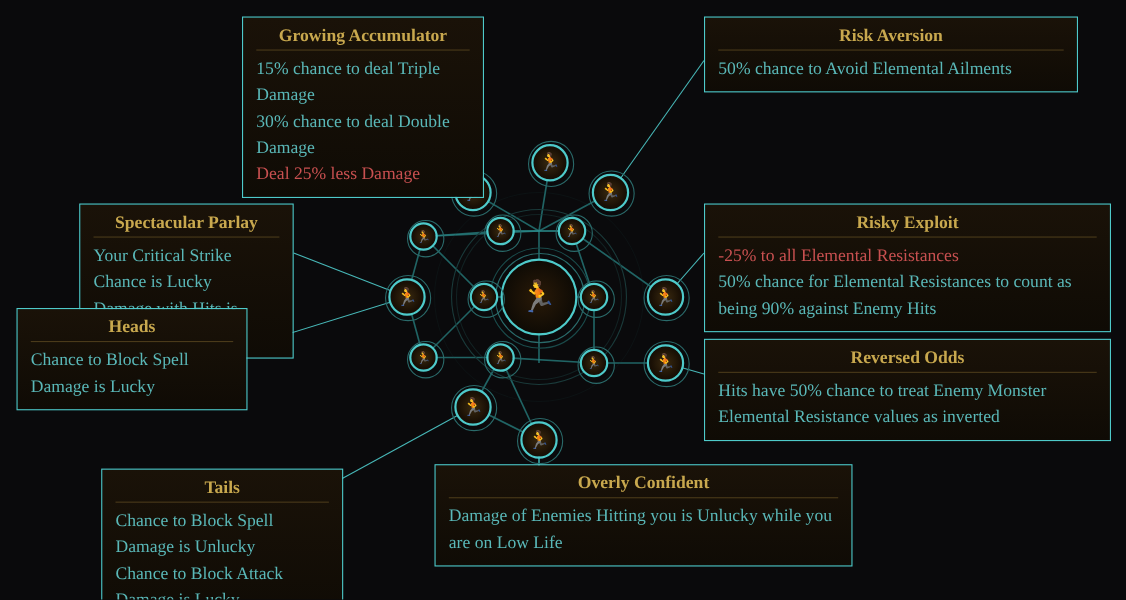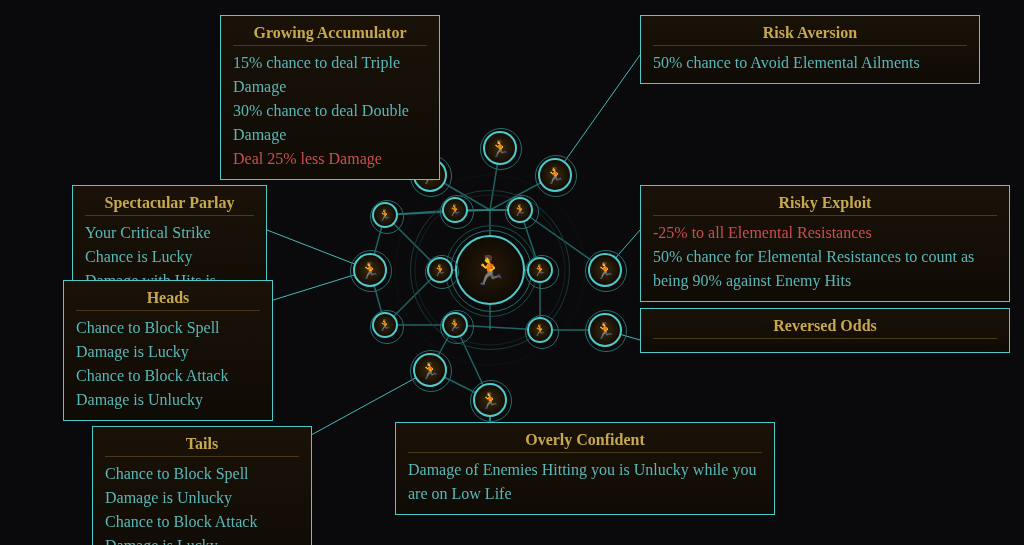--- a/index.html
+++ b/index.html
@@ -222,30 +222,32 @@
 </div>
 
 <div class="tooltip-box" style="left:640px; top:185px; width:370px;">
   <div class="title">Risky Exploit</div>
   <div class="content">
     <div class="neg">-25% to all Elemental Resistances</div>
     <div>50% chance for Elemental Resistances to count as being 90% against Enemy Hits</div>
   </div>
 </div>
 
-<div class="tooltip-box" style="left:15px; top:280px; width:210px;margin-left:48px;">
+<div class="tooltip-box" style="left:15px; top:280px; width:210px;">
   <div class="title">Heads</div>
   <div class="content">
     <div>Chance to Block Spell Damage is Lucky</div>
-    <div>Chance to Block Attack Damage is Unlucky</div>
   </div>
 </div>
 
 <div class="tooltip-box" style="left:640px; top:308px; width:370px;">
   <div class="title">Reversed Odds</div>
+  <div class="content">
+    <div>Hits have 50% chance to treat Enemy Monster Elemental Resistance values as inverted</div>
+  </div>
 </div>
 
 <div class="tooltip-box" style="left:92px; top:398px; width:220px;margin-top:28px;">
   <div class="title">Tails</div>
   <div class="content">
     <div>Chance to Block Spell Damage is Unlucky</div>
     <div>Chance to Block Attack Damage is Lucky</div>
   </div>
 </div>
 

